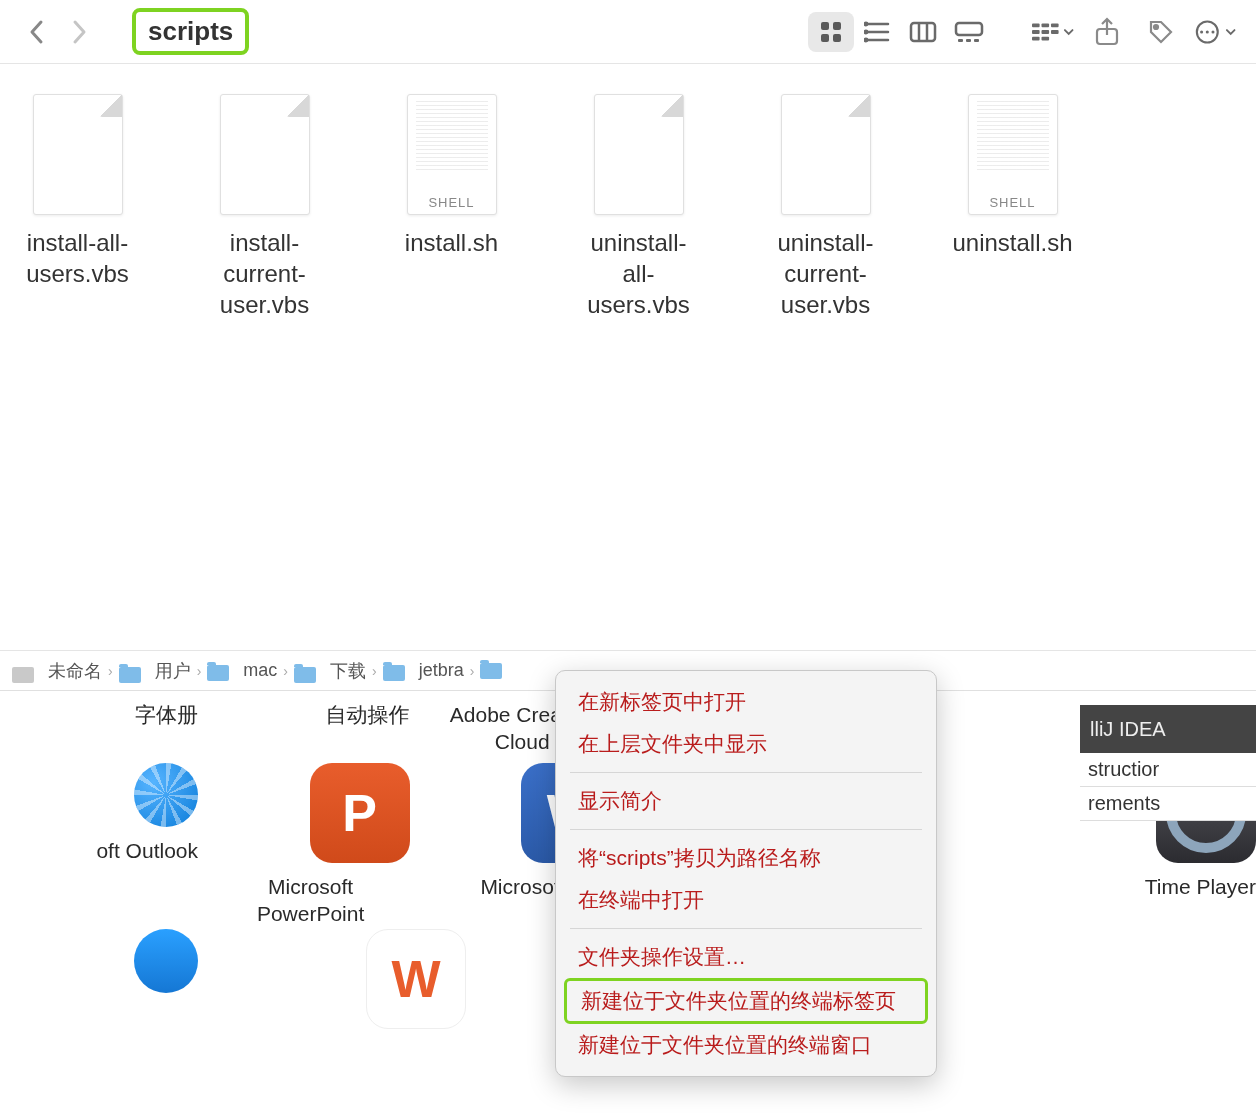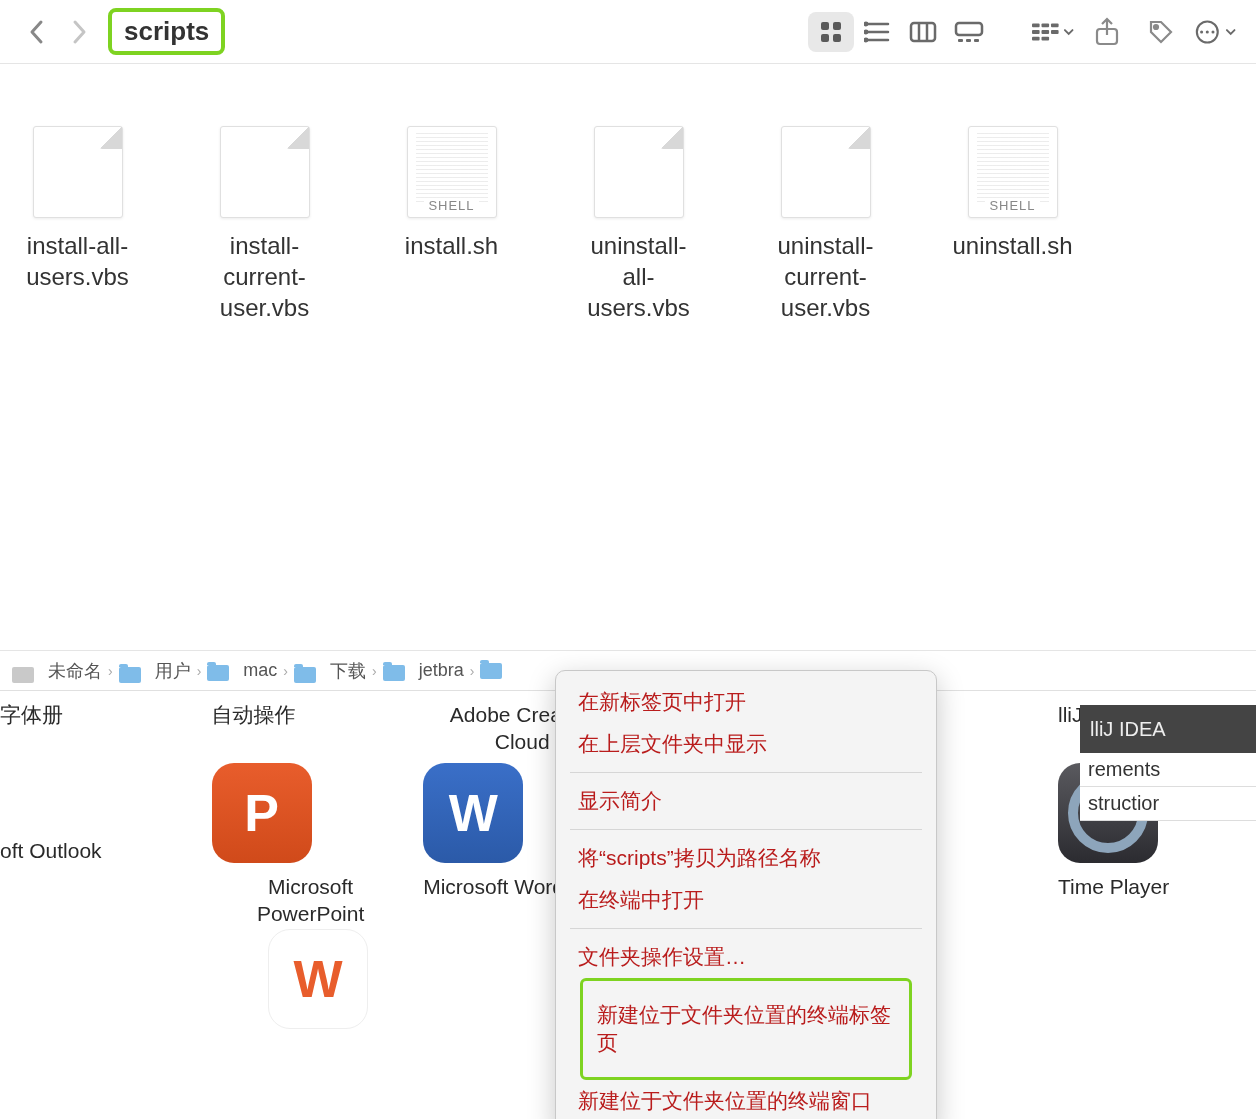--- a/index.html
+++ b/index.html
@@ -26,20 +26,21 @@
   cursor: pointer;
   font-size: 24px;
 }
 .toolbar-title {
   font-size: 26px;
   font-weight: 600;
   color: #333;
   padding: 4px 12px;
   border: 4px solid #7ed321;
   border-radius: 8px;
+  margin-left: 24px;
 }
 .toolbar-spacer { flex: 1; }
 .view-toggle {
   display: flex;
   gap: 0;
 }
 .view-btn {
   width: 46px; height: 40px;
   display: flex; align-items: center; justify-content: center;
   color: #656565;
@@ -64,23 +65,22 @@
   flex-wrap: wrap;
 }
 .file-item {
   width: 115px;
   display: flex;
   flex-direction: column;
   align-items: center;
   gap: 12px;
 }
 .file-icon {
-  width: 90px; height: 92px;
+  width: 90px; height: 121px;
   position: relative;
-  margin-top: 32px;
 }
 .file-icon.generic {
   background: #fff;
   border: 1px solid #e0e0e0;
   border-radius: 3px;
   box-shadow: 0 1px 3px rgba(0,0,0,0.08);
 }
 .file-icon.generic::before {
   content: '';
   position: absolute;
@@ -158,21 +158,21 @@
 }
 .dock-row {
   display: flex;
   justify-content: space-between;
   padding: 10px 0 0;
 }
 .dock-item {
   width: 198px;
   display: flex;
   flex-direction: column;
-  align-items: flex-start;
+  align-items: flex-end;
   gap: 10px;
 }
 .dock-label {
   font-size: 21px;
   color: #2a2a2a;
   text-align: center;
   line-height: 1.3;
   height: 56px;
 }
 .dock-icon {
@@ -209,22 +209,22 @@
   color: #b91c1c;
   cursor: pointer;
 }
 .menu-sep {
   border-top: 1px solid #d6d6d6;
   margin: 7px 14px;
 }
 .menu-item.hl {
   border: 3px solid #7ed321;
   border-radius: 6px;
-  margin: 0 24px;
-  padding: 20px 14px;
+  margin: 0 8px;
+  padding: 6px 14px;
 }
 
 .right-panel {
   position: absolute;
   right: 0; top: 705px;
   width: 176px;
 }
 .rp-top {
   height: 48px;
   background: #444;
@@ -465,15 +465,15 @@
     <div class="menu-item">将“scripts”拷贝为路径名称</div>
     <div class="menu-item">在终端中打开</div>
     <div class="menu-sep"></div>
     <div class="menu-item">文件夹操作设置…</div>
     <div class="menu-item hl">新建位于文件夹位置的终端标签页</div>
     <div class="menu-item">新建位于文件夹位置的终端窗口</div>
   </div>
 
 <div class="right-panel">
   <div class="rp-top">lliJ IDEA</div>
+  <div class="rp-row">structior</div>
   <div class="rp-row">rements</div>
-  <div class="rp-row">structior</div>
 </div>
 
 </body></html>

